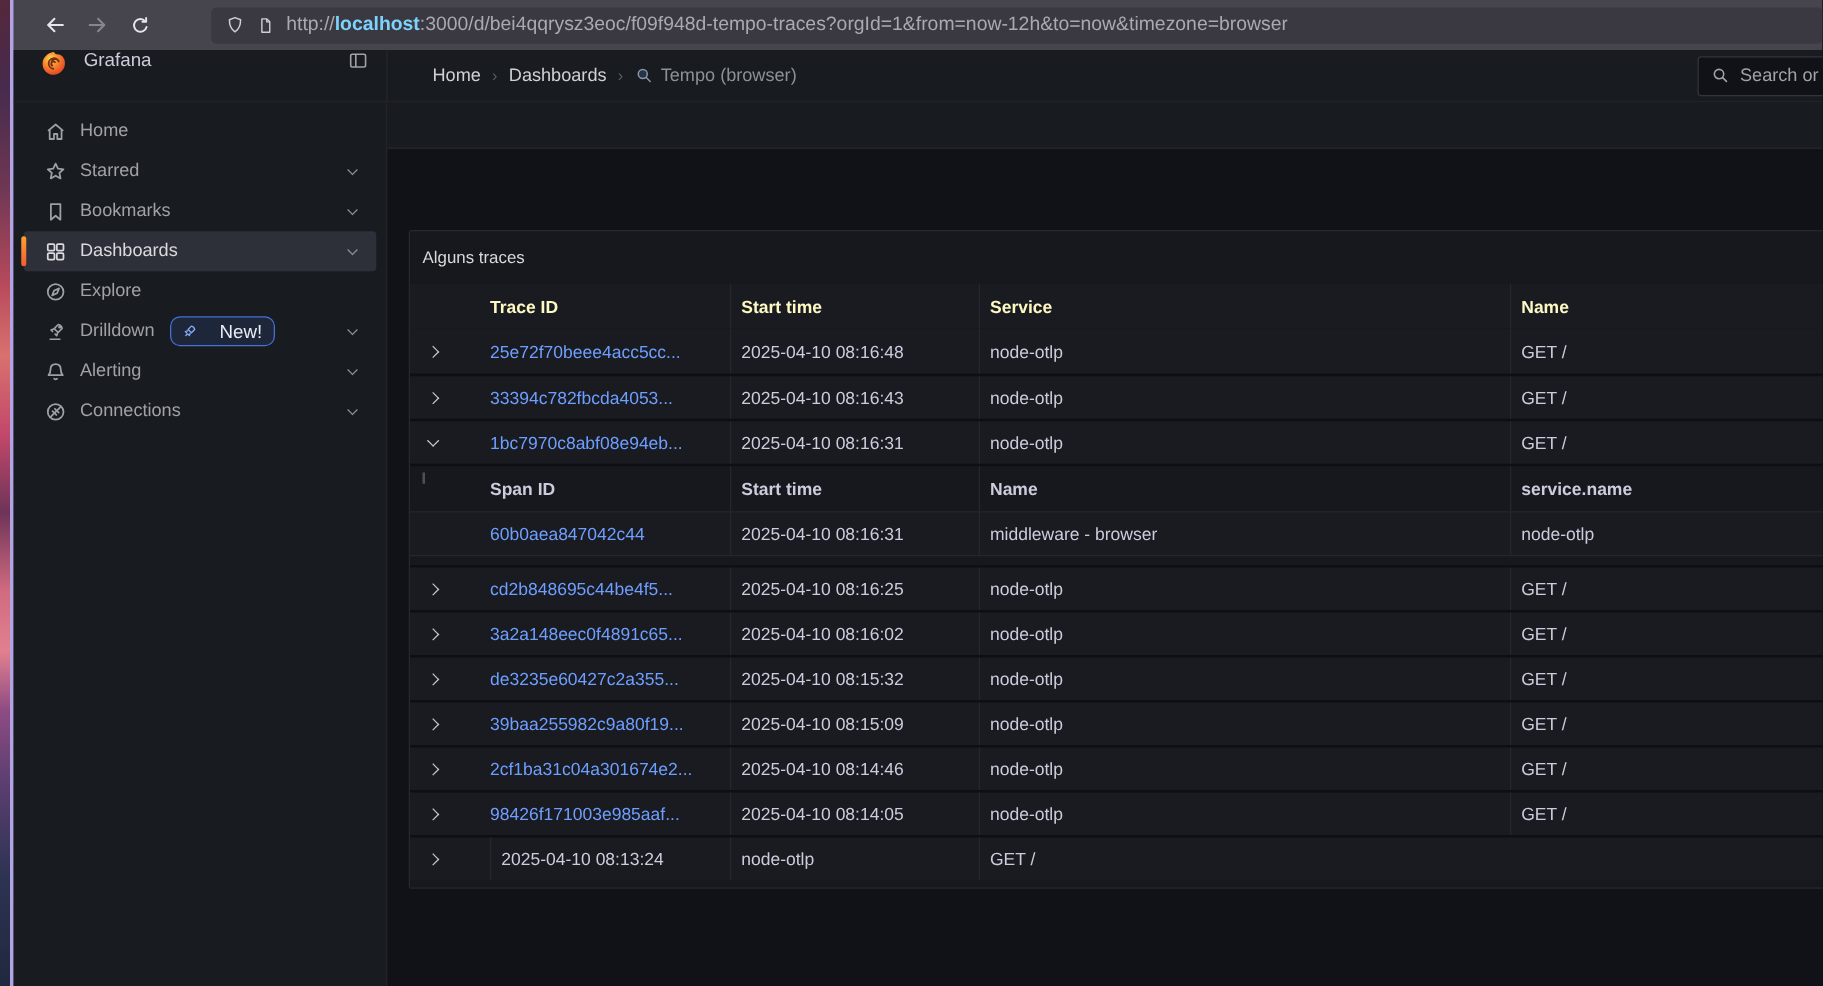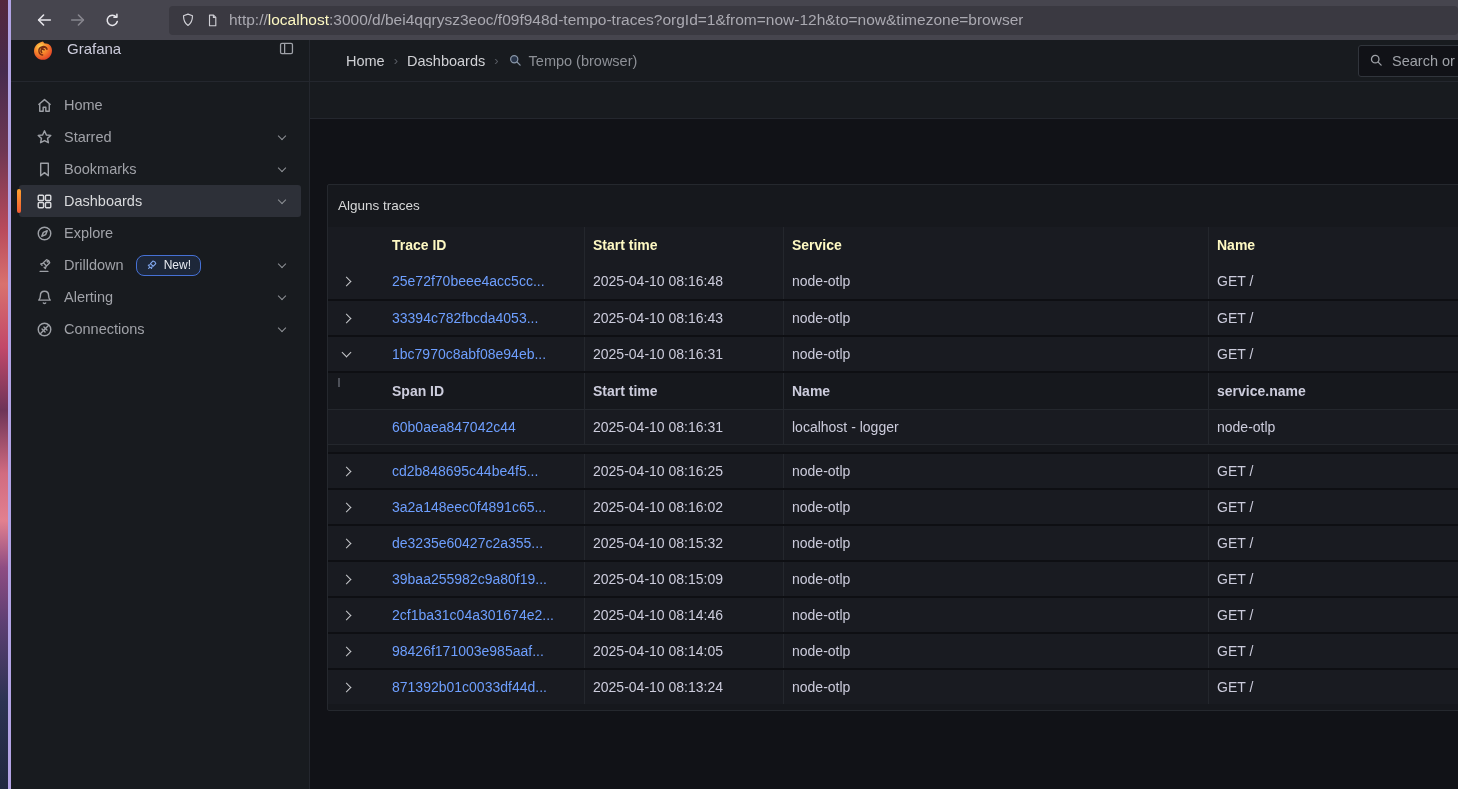--- a/index.html
+++ b/index.html
@@ -20,21 +20,21 @@
 
   
   .browser-bar { position:absolute; left:11px; right:0; top:0; height:40px;
     background:#46454e; display:flex; align-items:center; padding-left:16px; }
   .nav-btn { width:34px; height:30px; display:flex; align-items:center; justify-content:center; color:#e6e5ea; }
   .nav-btn.dim { color:#87868e; }
   .url-bar { flex:1; height:29px; margin-left:40px; background:#3a3941; border-radius:4px;
     display:flex; align-items:center; padding:0 11px; gap:9px; min-width:0; }
   .url-icon { color:#cfcfd5; flex-shrink:0; }
   .url-text { font-size:15.5px; color:#aaa9b1; white-space:nowrap; overflow:hidden; }
-  .url-text .host { color:#fef9c3; font-weight:400; }
+  .url-text .host { color:#7dd3fc; font-weight:700; }
 
   
   .app { position:absolute; top:40px; left:11px; right:0; bottom:0; background:#111217; }
 
   .app-header { position:absolute; top:0; left:0; right:0; height:42px; background:#181b1f;
     border-bottom:1px solid #24272e; display:flex; align-items:center; }
   .brand { width:299px; flex-shrink:0; height:100%; display:flex; 
     gap:13px; padding:0 14px 0 21px; border-right:1px solid #24272e; }
   .grafana-logo { width:22px; height:22px; flex-shrink:0; }
   .brand-label { flex:1; font-size:15px; color:#ccccdc; }
@@ -56,23 +56,23 @@
   .nav-item .ico { width:19px; height:19px; flex-shrink:0; color:#9da0a6; }
   .nav-item .lbl { color:#a0a2a8; }
   .nav-item.active { background:#2d3038; }
   .nav-item.active .lbl { color:#d9dadd; }
   .nav-item.active .ico { color:#d9dadd; }
   .nav-item.active::before { content:''; position:absolute; left:-2px; top:4px; bottom:4px; width:4px;
     border-radius:2px; background:linear-gradient(180deg,#ffa22e,#f25b33); }
   .nav-spacer { flex:1; }
   .side-chev { width:6px; height:6px; border-right:1.6px solid #8e9196; border-bottom:1.6px solid #8e9196;
     transform:rotate(45deg); margin-right:6px; margin-top:-3px; }
-  .new-badge { display:flex; align-items:center; gap:6px; border:1px solid #4671d5;
+  .new-badge { display:flex; align-items:center; gap:18px; border:1px solid #4671d5;
     background:rgba(61,113,217,.14); color:#e9ecf2; border-radius:8px;
-    padding:2.5px 9px; font-size:12px; margin-left:2px; }
+    padding:2.5px 9px; font-size:15px; margin-left:2px; }
   .new-badge svg { color:#83aaf3; }
 
   
   .subbar { position:absolute; top:42px; left:299px; right:0; height:37px;
     background:#181b1f; border-bottom:1px solid #24272e; }
   .dash { position:absolute; top:80px; left:299px; right:-40px; bottom:0; background:#111217; }
 
   .panel { position:absolute; left:17px; top:64px; width:1150px; height:527px;
     background:#16181d; border:1px solid #25282e; border-radius:2px; }
   .panel-title { height:42px; padding:13px 12px 0 10px; font-size:13.5px; color:#d8d9da; }
@@ -327,21 +327,21 @@
       <div class="cell c3">Start time</div>
       <div class="cell c4">Name</div>
       <div class="cell c5">service.name</div>
     </div>
     <div class="sub-row">
       <div class="cell c-exp"></div>
       <div class="cell">
                 <a href="#" class="link">60b0aea847042c44</a>
               </div>
       <div class="cell c3">2025-04-10 08:16:31</div>
-      <div class="cell c4">localhost - logger</div>
+      <div class="cell c4">middleware - browser</div>
       <div class="cell c5">node-otlp</div>
     </div>
     <div class="sub-gap"></div>
   </div>
 
   <div class="trow">
     <div class="cell c-exp">
               <span class="chev right"></span>
             </div>
     <div class="cell">
@@ -409,23 +409,20 @@
             </div>
     <div class="cell c3">2025-04-10 08:14:05</div>
     <div class="cell c4">node-otlp</div>
     <div class="cell c5">GET /</div>
   </div>
 
   <div class="trow">
     <div class="cell c-exp">
               <span class="chev right"></span>
             </div>
-    <div class="cell">
-              <a href="#" class="link">871392b01c0033df44d...</a>
-            </div>
     <div class="cell c3">2025-04-10 08:13:24</div>
     <div class="cell c4">node-otlp</div>
     <div class="cell c5">GET /</div>
   </div>
 </div>
     </div>
   </div>
 </div>
 
 </body></html>

